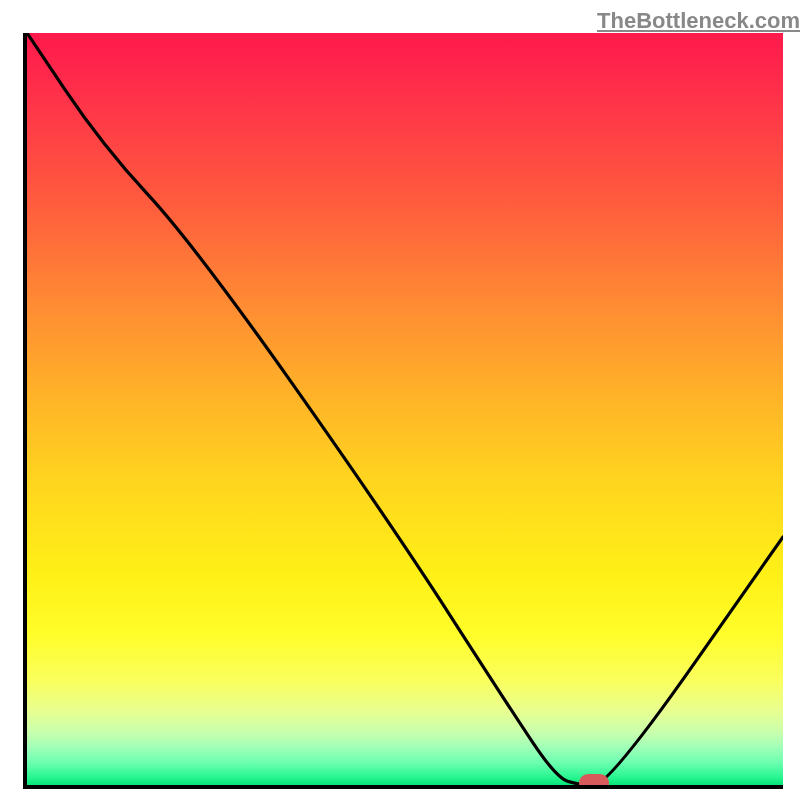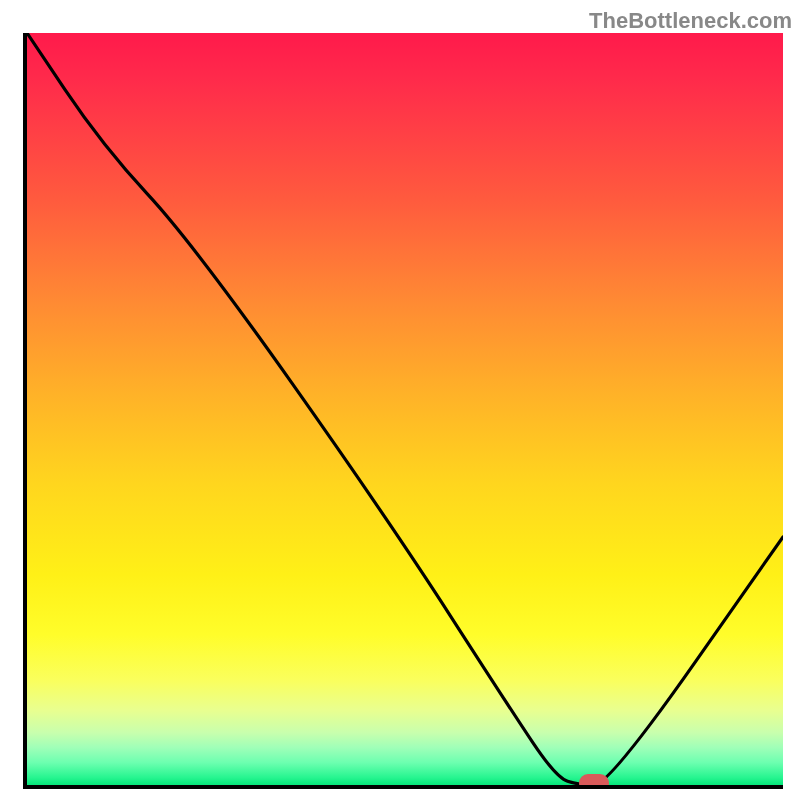--- a/index.html
+++ b/index.html
@@ -7,25 +7,26 @@
   padding: 0;
   width: 800px;
   height: 800px;
   background: #fff;
   overflow: hidden;
   position: relative;
 }
 .attribution {
   position: absolute;
   top: 8px;
-  right: 8px;
+  right: 0;
   font-family: Arial, Helvetica, sans-serif;
   font-size: 22px;
   font-weight: bold;
   color: #888;
+  text-decoration: underline;
 }
 .plot-frame {
   position: absolute;
   left: 23px;
   top: 33px;
   width: 760px;
   height: 756px;
   border-left: 4px solid #000;
   border-bottom: 4px solid #000;
   box-sizing: border-box;

